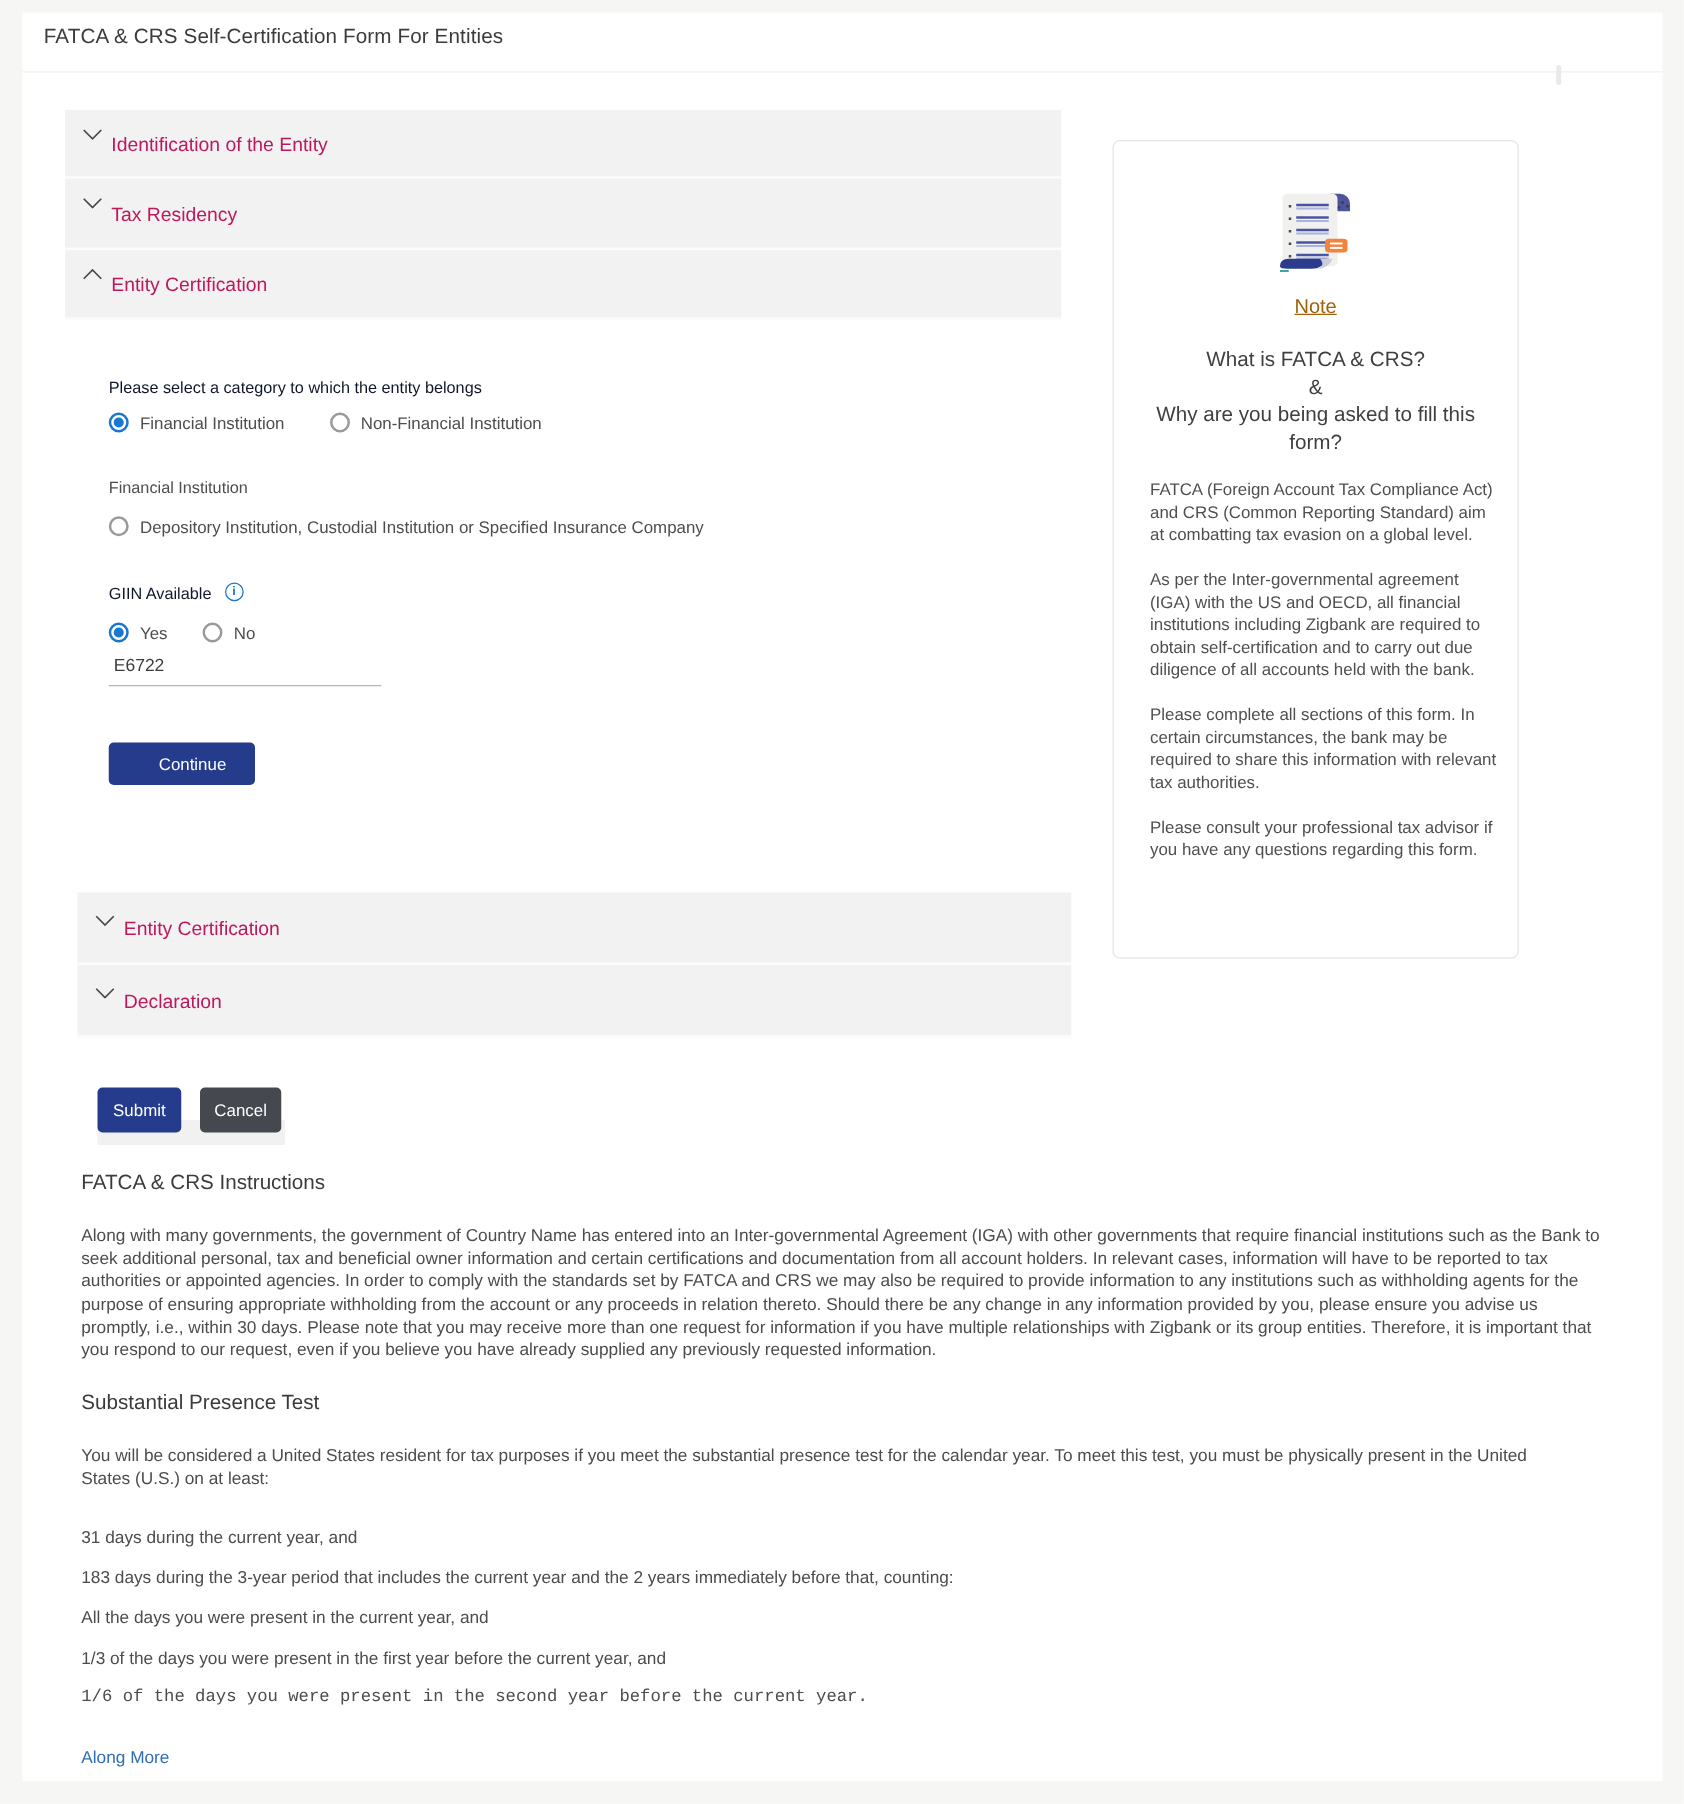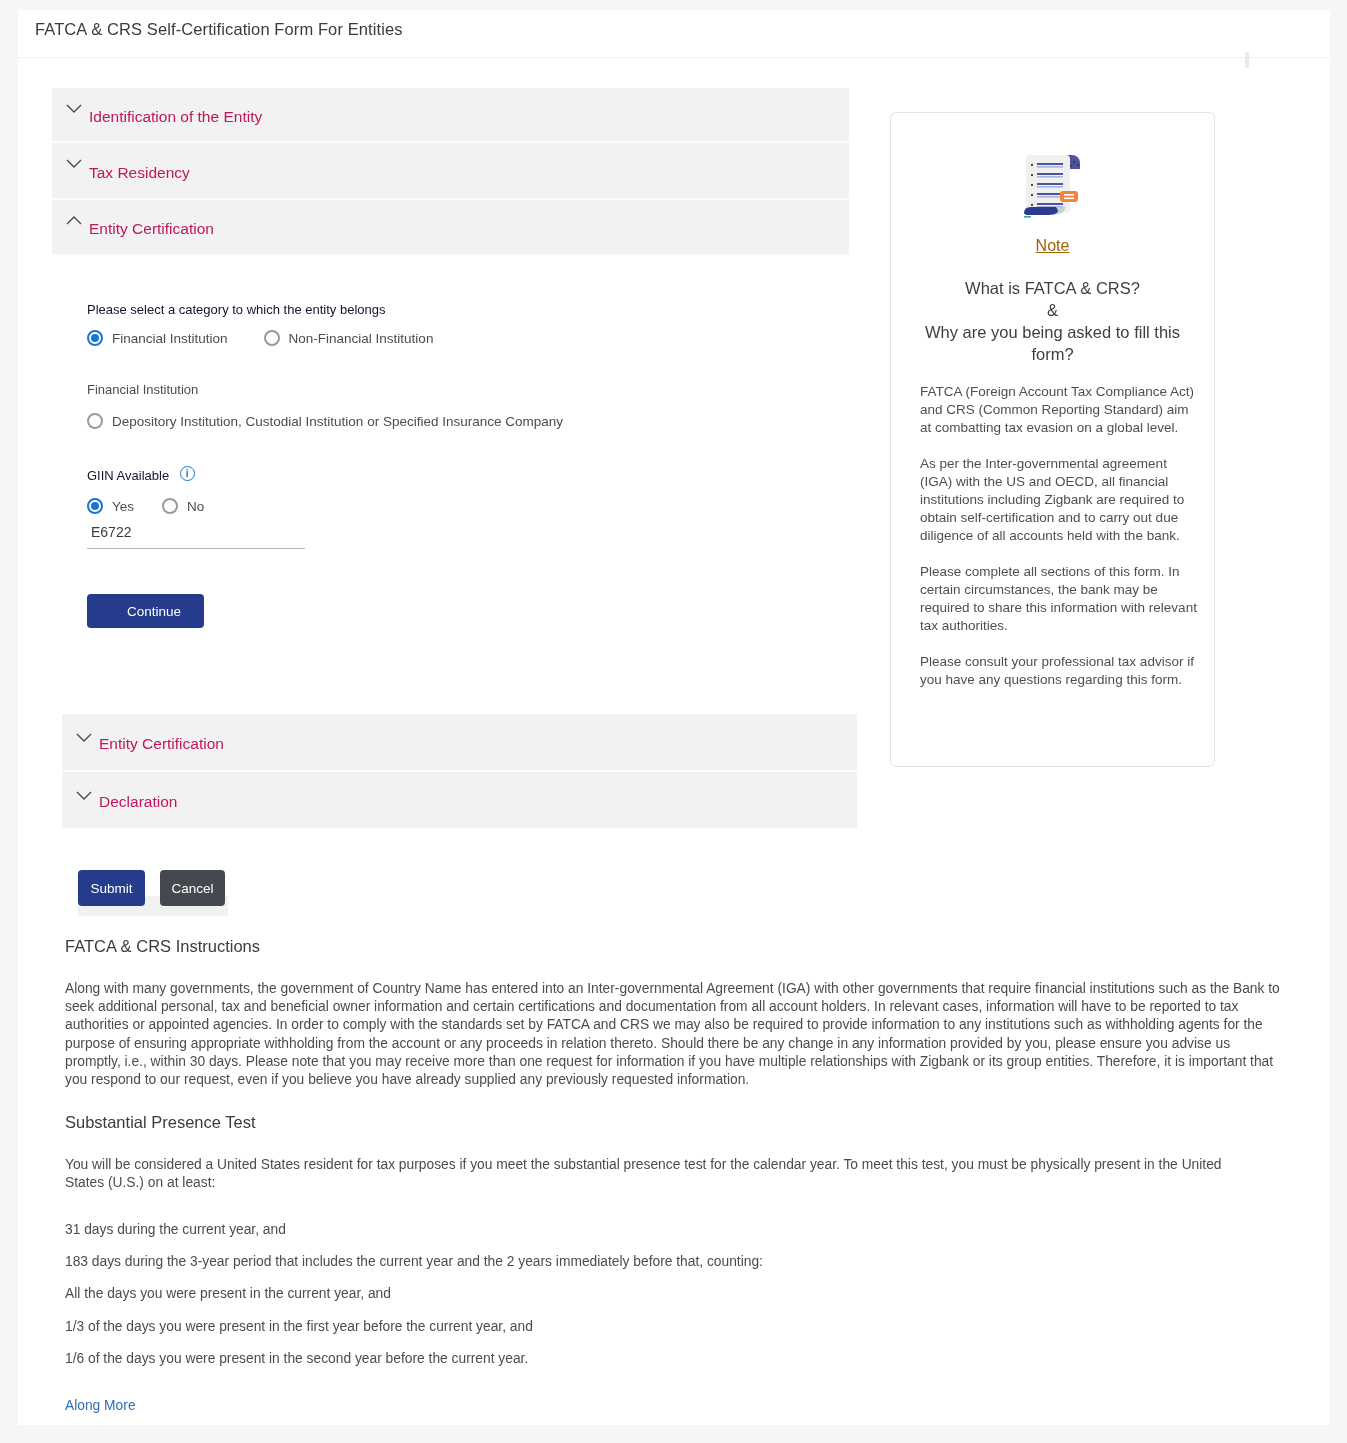--- a/index.html
+++ b/index.html
@@ -251,17 +251,17 @@
   <div class="abs instr-body" style="left:47px; top:970px; width:1220px;">Along with many governments, the government of Country Name has entered into an Inter-governmental Agreement (IGA) with other governments that require financial institutions such as the Bank to seek additional personal, tax and beneficial owner information and certain certifications and documentation from all account holders. In relevant cases, information will have to be reported to tax authorities or appointed agencies. In order to comply with the standards set by FATCA and CRS we may also be required to provide information to any institutions such as withholding agents for the purpose of ensuring appropriate withholding from the account or any proceeds in relation thereto. Should there be any change in any information provided by you, please ensure you advise us promptly, i.e., within 30 days. Please note that you may receive more than one request for information if you have multiple relationships with Zigbank or its group entities. Therefore, it is important that you respond to our request, even if you believe you have already supplied any previously requested information.</div>
 
   <div class="abs instr-heading" style="left:47px; top:1103px;">Substantial Presence Test</div>
 
   <div class="abs instr-body" style="left:47px; top:1146px; width:1190px;">You will be considered a United States resident for tax purposes if you meet the substantial presence test for the calendar year. To meet this test, you must be physically present in the United States (U.S.) on at least:</div>
 
   <div class="abs spt-item" style="left:47px; top:1212px;">31 days during the current year, and</div>
   <div class="abs spt-item" style="left:47px; top:1244px;">183 days during the 3-year period that includes the current year and the 2 years immediately before that, counting:</div>
   <div class="abs spt-item" style="left:47px; top:1276px;">All the days you were present in the current year, and</div>
   <div class="abs spt-item" style="left:47px; top:1309px;">1/3 of the days you were present in the first year before the current year, and</div>
-  <div class="abs spt-item" style="left:47px; top:1341px;">1/6 of the days you were present in the second year before the current year.</div>
+  <div class="abs spt-item" style="left:47px; top:1341px;font-family:Liberation Mono, monospace;">1/6 of the days you were present in the second year before the current year.</div>
 
   <div class="abs view-more" style="left:47px; top:1388px;">Along More</div>
 
 </div>
 
 </body></html>

